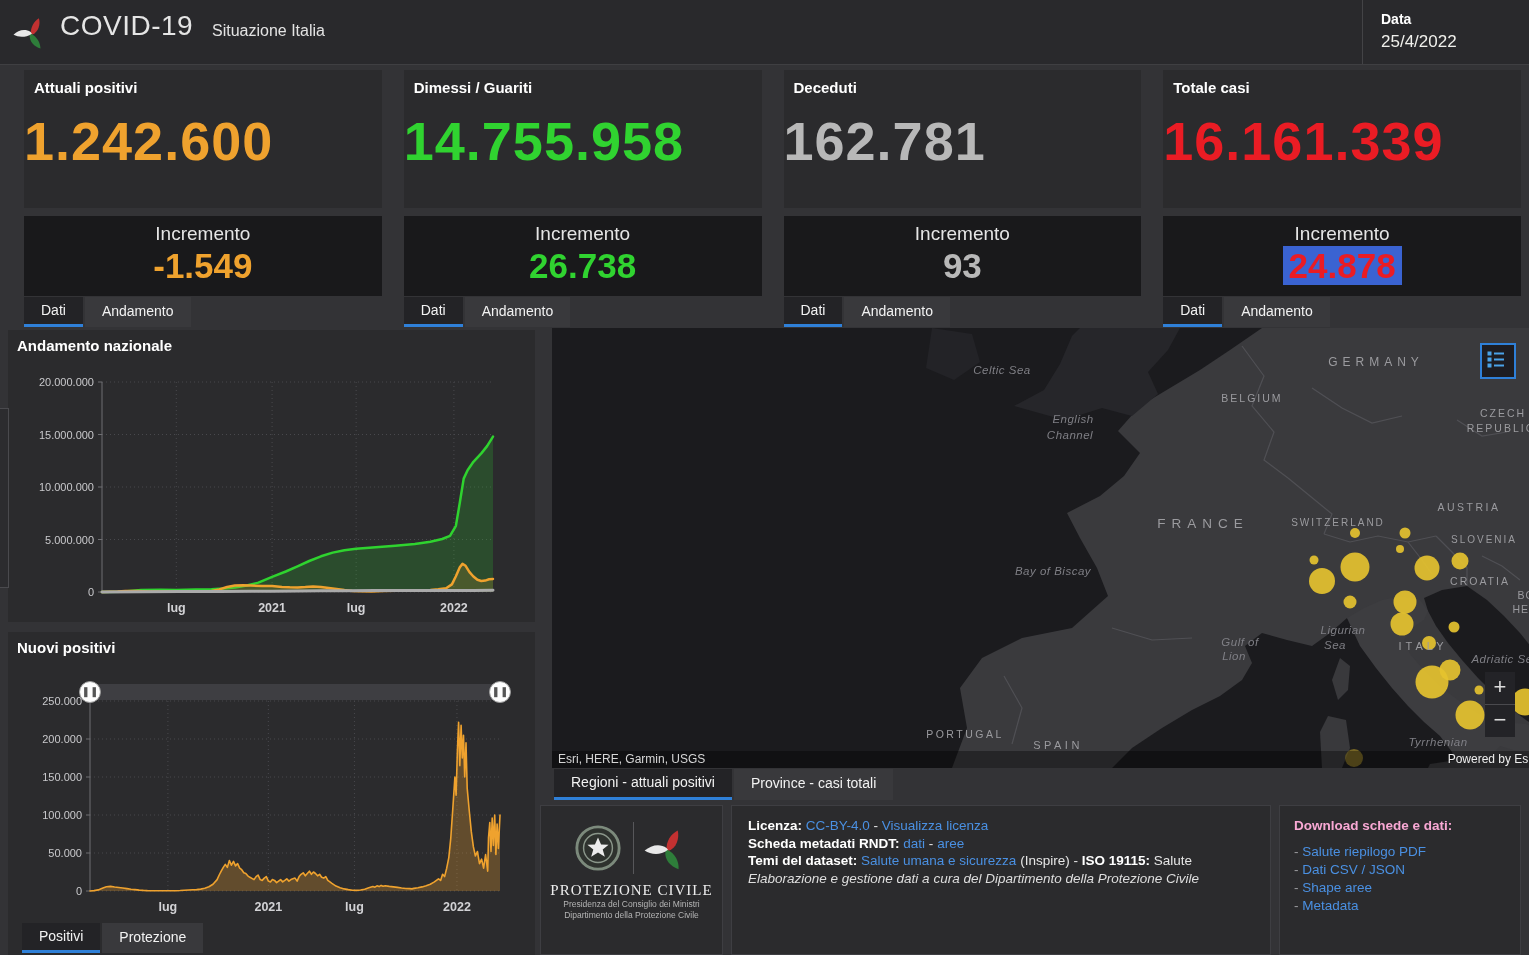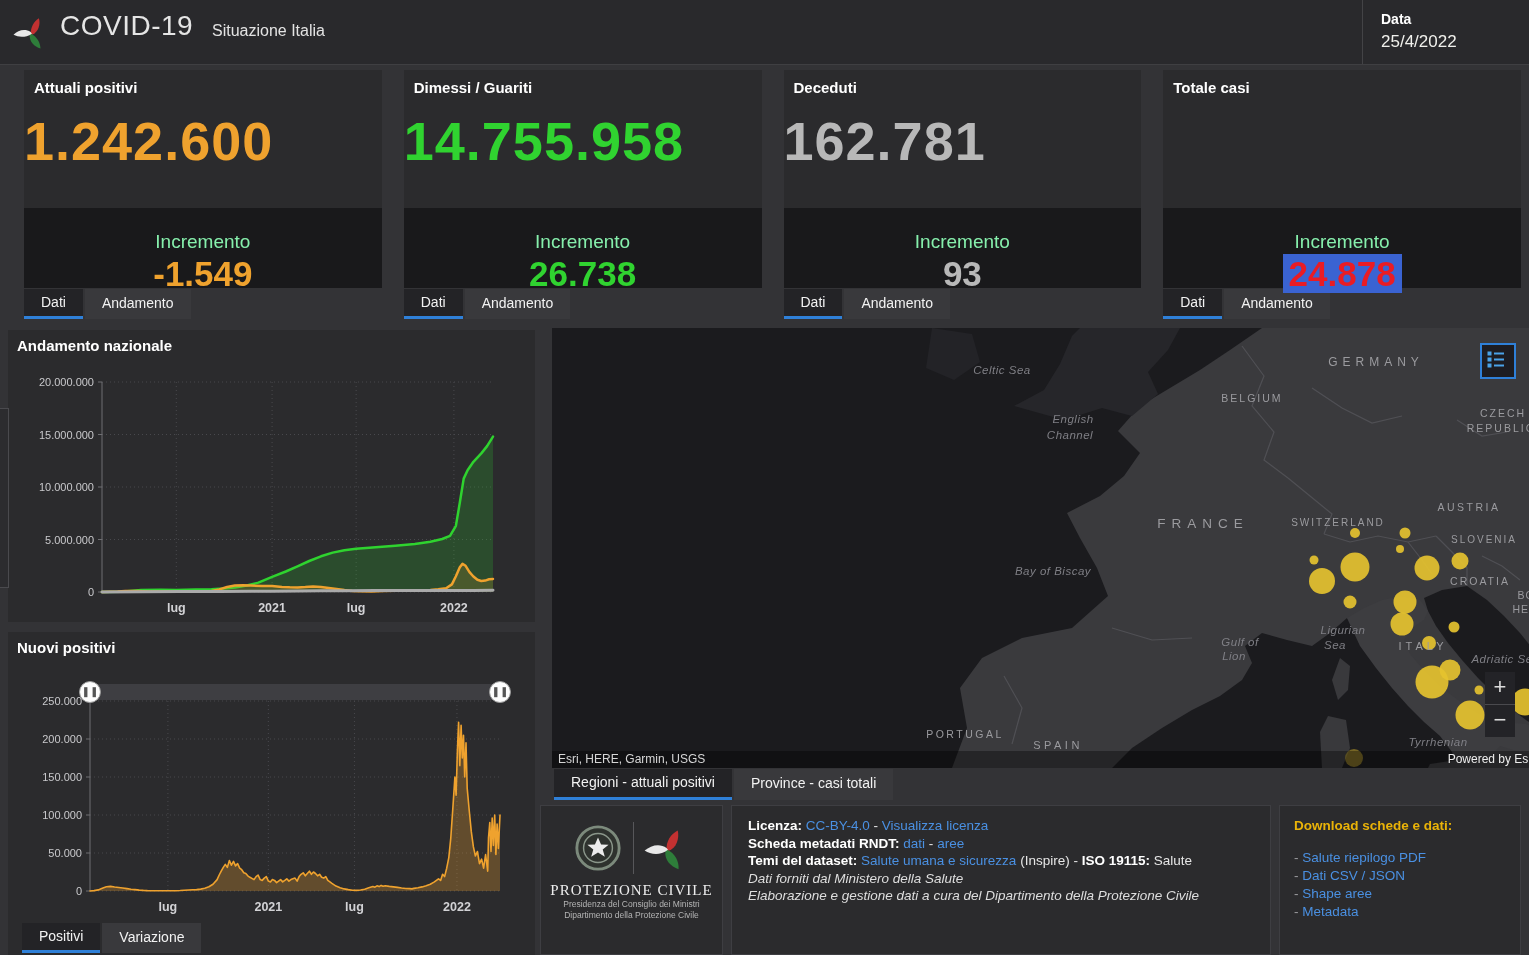--- a/index.html
+++ b/index.html
@@ -11,21 +11,21 @@
   #header .sub{position:absolute;left:212px;top:22px;font-size:16px;color:#e3e3e3;}
   #datebox{position:absolute;right:0;top:0;width:166px;height:64px;border-left:1px solid #434346;}
   #datebox .dl{position:absolute;left:18px;top:11px;font-size:14px;font-weight:bold;color:#fff;}
   #datebox .dv{position:absolute;left:18px;top:32px;font-size:17px;color:#f0f0ec;}
   
   #cards{position:absolute;top:70px;left:24px;right:8px;display:grid;grid-template-columns:1fr 1fr 1fr 1fr;gap:22px;}
   .card-top{background:#2b2b2d;height:138px;position:relative;}
   .card-top .ct{position:absolute;left:10px;top:9px;font-size:15px;font-weight:bold;color:#fff;}
   .card-top .cv{position:absolute;left:0;right:0;top:40px;text-align:left;font-size:54px;font-weight:bold;letter-spacing:1px;}
   .card-inc{background:#19191b;height:80px;position:relative;text-align:center;}
-  .card-inc .il{padding-top:23px;font-size:19px;color:#86efac;}
+  .card-inc .il{padding-top:7px;font-size:19px;color:#e5e5e5;margin-top:8px;}
   .card-inc .iv{font-size:35px;font-weight:bold;line-height:42px;}
   .c-orange{color:#efa22e;text-align:center;} .c-green{color:#30d330;} .c-gray{color:#b8b8b8;} .c-red{color:#ea1c24;}
   .sel{background:#3a63d2;padding:0 6px;}
   .tabs{display:flex;height:30px;margin-top:1px;}
   .tab{padding:0 17px;line-height:28px;font-size:14px;color:#f2f2f2;background:#39393c;margin-right:2px;cursor:pointer;}
   .tab.on{background:#232326;border-bottom:3px solid #2f80d8;line-height:26px;}
   
   #panel1{position:absolute;top:330px;left:8px;width:527px;height:292px;background:#2b2b2d;}
   #panel2{position:absolute;top:632px;left:8px;width:527px;height:323px;background:#2b2b2d;}
   .ptitle{position:absolute;left:9px;top:7px;font-size:15px;font-weight:bold;color:#fff;}
@@ -60,21 +60,21 @@
   #f-logo{width:183px;position:relative;text-align:center;}
   #f-logo .emblems{display:flex;justify-content:center;align-items:center;gap:10px;margin-top:12px;height:60px;}
   #f-logo .vdiv{width:1px;height:52px;background:#57575a;}
   #f-logo .lname{font-family:"Liberation Serif","DejaVu Serif",serif;font-size:15px;letter-spacing:1px;color:#ececec;margin-top:4px;}
   #f-logo .lsub{font-size:8.5px;color:#b5b5b5;line-height:11px;}
   #f-lic{flex:1;padding:11px 16px;font-size:13.5px;line-height:17.5px;color:#e6e6e6;}
   #f-lic b{color:#fff;}
   a.lnk{color:#4a90e2;text-decoration:none;cursor:pointer;}
   .ital{font-style:italic;color:#dedede;}
   #f-dl{width:242px;padding:11px 14px;box-sizing:border-box;font-size:13.5px;line-height:18px;}
-  #f-dl .dt{font-weight:bold;color:#eab308;margin-bottom:14px;}
+  #f-dl .dt{font-weight:bold;color:#f9a8d4;margin-bottom:8px;}
   #f-dl .dash{color:#9a9a9e;}
   
   #edge-strip{position:absolute;left:0;top:408px;width:9px;height:180px;background:#2c2c2f;border:1px solid #4a4a4e;border-left:none;box-sizing:border-box;}
 </style>
 </head>
 <body>
 
 <div id="header">
   <svg class="logo" viewBox="-20 -22 40 44">
     <g transform="translate(0,2)">
@@ -130,20 +130,21 @@
       <div class="iv c-gray">93</div>
     </div>
     <div class="tabs">
       <div class="tab on">Dati</div>
       <div class="tab">Andamento</div>
     </div>
   </div>
   <div>
     <div class="card-top">
       <div class="ct">Totale casi</div>
+      <div class="cv c-red">16.161.339</div>
     </div>
     <div class="card-inc">
       <div class="il">Incremento</div>
       <div class="iv c-red"><span class="sel">24.878</span></div>
     </div>
     <div class="tabs">
       <div class="tab on">Dati</div>
       <div class="tab">Andamento</div>
     </div>
   </div>
@@ -215,21 +216,21 @@
       <line x1="346.45" x2="346.45" y1="69" y2="259" class="grid"></line>
       <text x="346.45" y="279" class="xlab">lug</text>
       <line x1="448.95" x2="448.95" y1="69" y2="259" class="grid"></line>
       <text x="448.95" y="279" class="xlab">2022</text>
       <line x1="82" x2="82" y1="69" y2="259" class="axis"></line>
       <path d="M82,259 L82.0,259.0 L86.1,258.6 L90.2,257.9 L94.3,256.3 L98.4,254.8 L102.5,254.4 L106.6,255.0 L110.7,255.5 L114.8,256.0 L118.9,256.6 L123.0,257.2 L127.1,257.6 L131.2,258.1 L135.3,258.4 L139.4,258.6 L143.5,258.7 L147.6,258.8 L151.7,258.8 L155.8,258.8 L159.9,258.8 L164.0,258.7 L168.1,258.7 L172.2,258.5 L176.3,258.2 L180.4,258.0 L184.5,257.8 L188.6,257.6 L192.7,257.1 L196.8,256.3 L200.9,254.8 L205.0,252.2 L209.1,247.6 L211.2,243.0 L213.2,239.2 L215.3,235.4 L217.3,232.4 L219.3,235.4 L221.4,228.6 L223.4,233.2 L225.5,229.4 L227.5,233.9 L229.6,231.6 L231.7,236.2 L233.7,237.7 L235.8,240.8 L237.8,241.5 L239.8,243.8 L241.9,245.3 L246.0,247.6 L248.1,244.6 L250.1,243.0 L252.2,247.6 L254.2,248.4 L256.3,246.1 L258.3,244.6 L260.4,249.1 L262.4,249.9 L264.4,247.6 L266.5,248.4 L268.6,250.6 L270.6,249.1 L272.6,247.6 L274.7,249.9 L276.8,248.4 L278.8,246.8 L280.9,249.1 L282.9,247.6 L287.0,246.1 L289.1,249.1 L291.1,244.6 L293.1,242.3 L295.2,240.8 L297.3,243.8 L299.3,241.5 L301.4,239.2 L303.4,242.3 L305.5,240.0 L307.5,241.5 L309.6,243.8 L311.6,242.3 L313.6,245.3 L315.7,246.1 L317.8,244.6 L319.8,248.4 L321.9,249.9 L323.9,251.4 L328.0,254.1 L332.1,255.8 L336.2,256.9 L340.3,257.6 L344.4,258.2 L348.5,258.4 L352.6,258.0 L356.7,257.2 L360.8,255.8 L364.9,254.6 L366.9,255.2 L369.0,253.8 L371.1,254.6 L373.1,253.4 L375.1,254.2 L377.2,253.8 L381.3,254.4 L385.4,254.9 L389.5,255.4 L393.6,256.0 L397.7,256.5 L401.8,256.6 L403.9,256.9 L405.9,256.4 L410.0,255.7 L414.1,254.9 L418.2,253.8 L422.3,252.3 L426.4,249.9 L430.5,246.8 L432.6,248.4 L434.6,242.3 L436.6,244.6 L438.7,236.2 L440.8,225.6 L442.8,205.8 L444.9,175.4 L446.9,145.0 L448.1,163.2 L449.4,118.4 L450.6,90.3 L451.8,133.6 L453.1,93.3 L454.3,126.0 L455.5,103.2 L456.7,145.0 L458.0,110.8 L459.2,156.4 L461.3,179.2 L463.3,199.7 L465.4,214.9 L467.4,224.0 L469.4,219.5 L471.5,231.6 L473.6,227.1 L475.6,236.2 L477.6,222.5 L479.7,239.2 L480.5,205.8 L481.8,190.6 L483.0,219.5 L484.2,186.0 L485.4,213.4 L486.7,183.0 L487.9,222.5 L489.1,192.1 L490.4,216.4 L492.0,183.0 L492,259 Z" fill="rgba(239,162,46,0.28)" stroke="none"></path>
       <path d="M82.0,259.0 L86.1,258.6 L90.2,257.9 L94.3,256.3 L98.4,254.8 L102.5,254.4 L106.6,255.0 L110.7,255.5 L114.8,256.0 L118.9,256.6 L123.0,257.2 L127.1,257.6 L131.2,258.1 L135.3,258.4 L139.4,258.6 L143.5,258.7 L147.6,258.8 L151.7,258.8 L155.8,258.8 L159.9,258.8 L164.0,258.7 L168.1,258.7 L172.2,258.5 L176.3,258.2 L180.4,258.0 L184.5,257.8 L188.6,257.6 L192.7,257.1 L196.8,256.3 L200.9,254.8 L205.0,252.2 L209.1,247.6 L211.2,243.0 L213.2,239.2 L215.3,235.4 L217.3,232.4 L219.3,235.4 L221.4,228.6 L223.4,233.2 L225.5,229.4 L227.5,233.9 L229.6,231.6 L231.7,236.2 L233.7,237.7 L235.8,240.8 L237.8,241.5 L239.8,243.8 L241.9,245.3 L246.0,247.6 L248.1,244.6 L250.1,243.0 L252.2,247.6 L254.2,248.4 L256.3,246.1 L258.3,244.6 L260.4,249.1 L262.4,249.9 L264.4,247.6 L266.5,248.4 L268.6,250.6 L270.6,249.1 L272.6,247.6 L274.7,249.9 L276.8,248.4 L278.8,246.8 L280.9,249.1 L282.9,247.6 L287.0,246.1 L289.1,249.1 L291.1,244.6 L293.1,242.3 L295.2,240.8 L297.3,243.8 L299.3,241.5 L301.4,239.2 L303.4,242.3 L305.5,240.0 L307.5,241.5 L309.6,243.8 L311.6,242.3 L313.6,245.3 L315.7,246.1 L317.8,244.6 L319.8,248.4 L321.9,249.9 L323.9,251.4 L328.0,254.1 L332.1,255.8 L336.2,256.9 L340.3,257.6 L344.4,258.2 L348.5,258.4 L352.6,258.0 L356.7,257.2 L360.8,255.8 L364.9,254.6 L366.9,255.2 L369.0,253.8 L371.1,254.6 L373.1,253.4 L375.1,254.2 L377.2,253.8 L381.3,254.4 L385.4,254.9 L389.5,255.4 L393.6,256.0 L397.7,256.5 L401.8,256.6 L403.9,256.9 L405.9,256.4 L410.0,255.7 L414.1,254.9 L418.2,253.8 L422.3,252.3 L426.4,249.9 L430.5,246.8 L432.6,248.4 L434.6,242.3 L436.6,244.6 L438.7,236.2 L440.8,225.6 L442.8,205.8 L444.9,175.4 L446.9,145.0 L448.1,163.2 L449.4,118.4 L450.6,90.3 L451.8,133.6 L453.1,93.3 L454.3,126.0 L455.5,103.2 L456.7,145.0 L458.0,110.8 L459.2,156.4 L461.3,179.2 L463.3,199.7 L465.4,214.9 L467.4,224.0 L469.4,219.5 L471.5,231.6 L473.6,227.1 L475.6,236.2 L477.6,222.5 L479.7,239.2 L480.5,205.8 L481.8,190.6 L483.0,219.5 L484.2,186.0 L485.4,213.4 L486.7,183.0 L487.9,222.5 L489.1,192.1 L490.4,216.4 L492.0,183.0" fill="none" stroke="#efa22e" stroke-width="1.6" stroke-linejoin="round" stroke-linecap="round"></path>
     </svg>
   <div class="tabs">
     <div class="tab on">Positivi</div>
-    <div class="tab">Variazione</div>
+    <div class="tab">Protezione</div>
   </div>
 </div>
 
 <div id="map">
   <svg id="map-svg" width="989" height="440" viewBox="0 0 989 440">
     <rect x="0" y="0" width="989" height="440" fill="#1b1b1e"></rect>
 
     <path fill="#3a3a3d" d="M 710,0 L 989,0 L 989,440 L 400,440 L 415,400 L 408,360 L 430,330 L 470,310 L 520,300 L 556,268 L 545,240 L 528,210 L 515,185 L 548,168 L 572,148 L 588,125 L 566,103 L 588,78 L 618,60 L 648,42 L 678,22 Z"></path>
 
     <path fill="#1b1b1e" d="M 560,440 L 580,420 L 610,400 L 640,382 L 668,368 L 690,352 L 700,335 L 693,318 L 710,305 L 735,312 L 760,318 L 778,305 L 795,290 L 812,308 L 828,328 L 845,348 L 862,365 L 880,382 L 897,398 L 910,415 L 918,430 L 922,440 Z"></path>
@@ -370,21 +371,20 @@
       <span>-</span>
       <a class="lnk">aree</a>
     </div>
     <div>
       <b>Temi del dataset:</b>
       <a class="lnk">Salute umana e sicurezza</a>
       <span>(Inspire) -</span>
       <b>ISO 19115:</b>
       <span>Salute</span>
     </div>
-    <div class="ital">Dati forniti dal Ministero della Salute</div>
     <div class="ital">Elaborazione e gestione dati a cura del Dipartimento della Protezione Civile</div>
   </div>
 
   <div id="f-dl" class="fpanel">
     <div class="dt">Download schede e dati:</div>
     <div><span class="dash">- </span><a class="lnk">Salute riepilogo PDF</a></div>
     <div><span class="dash">- </span><a class="lnk">Dati CSV / JSON</a></div>
     <div><span class="dash">- </span><a class="lnk">Shape aree</a></div>
     <div><span class="dash">- </span><a class="lnk">Metadata</a></div>
   </div>

